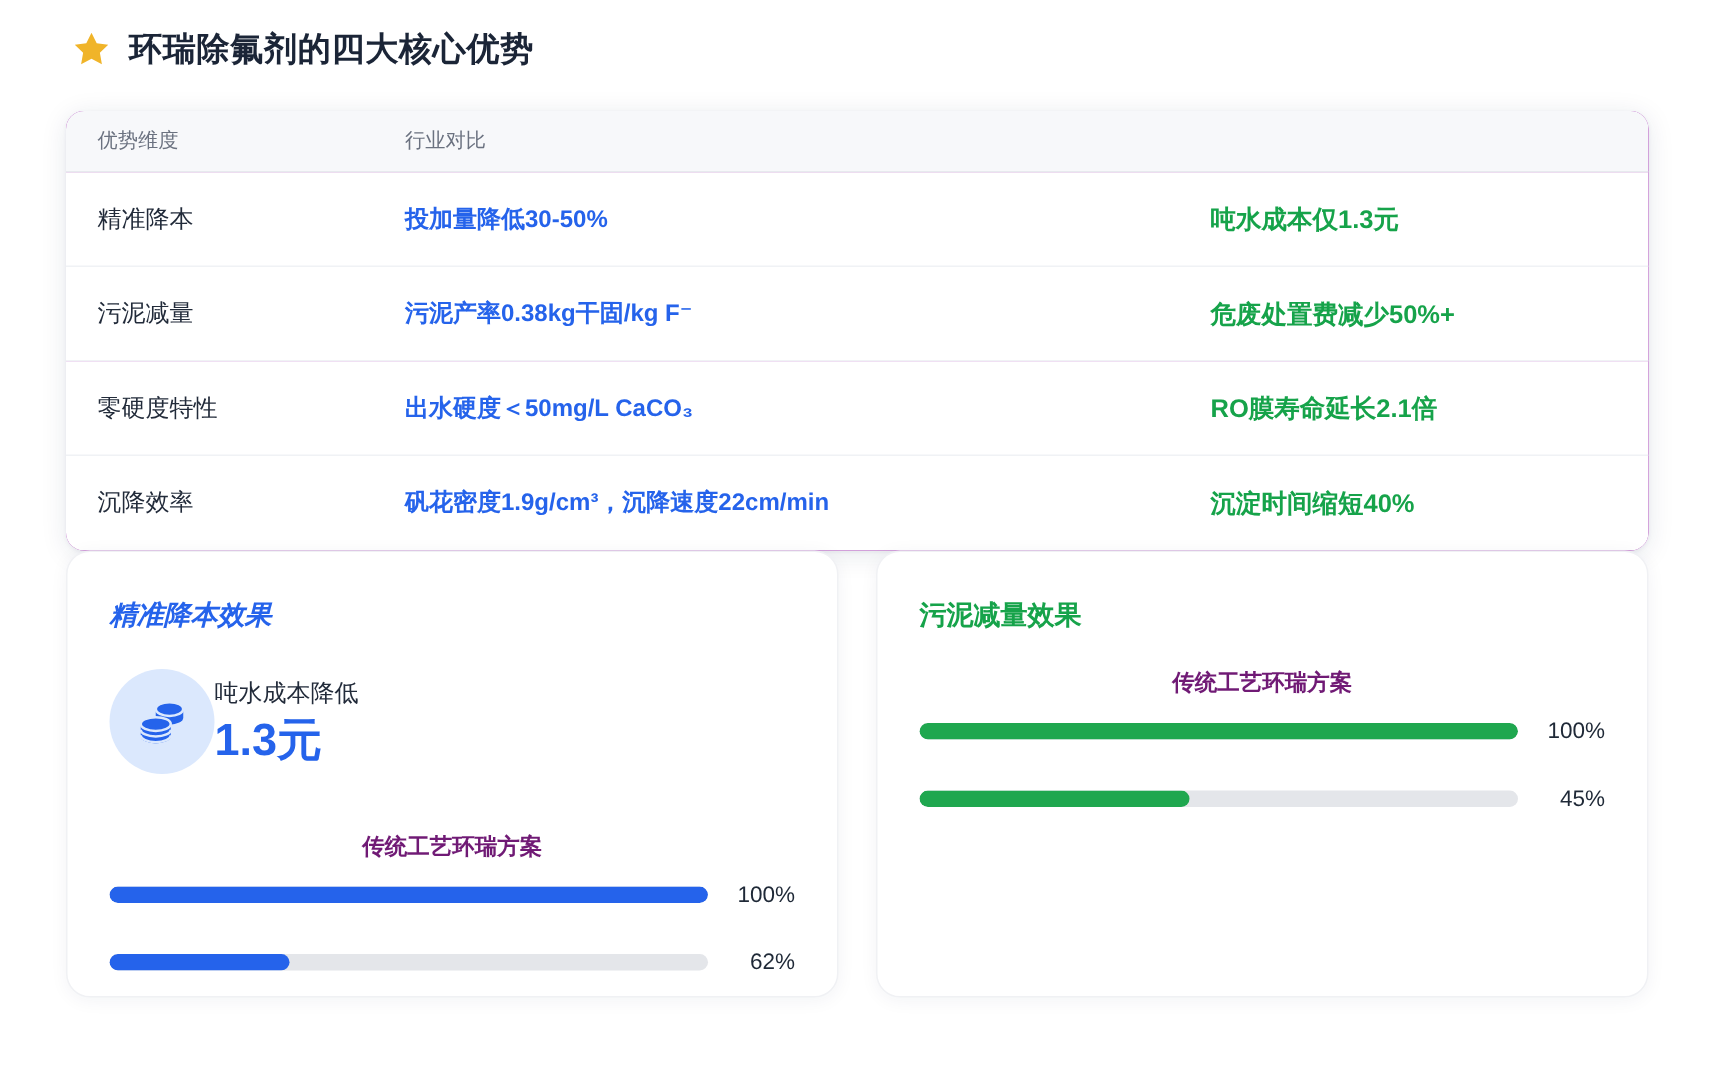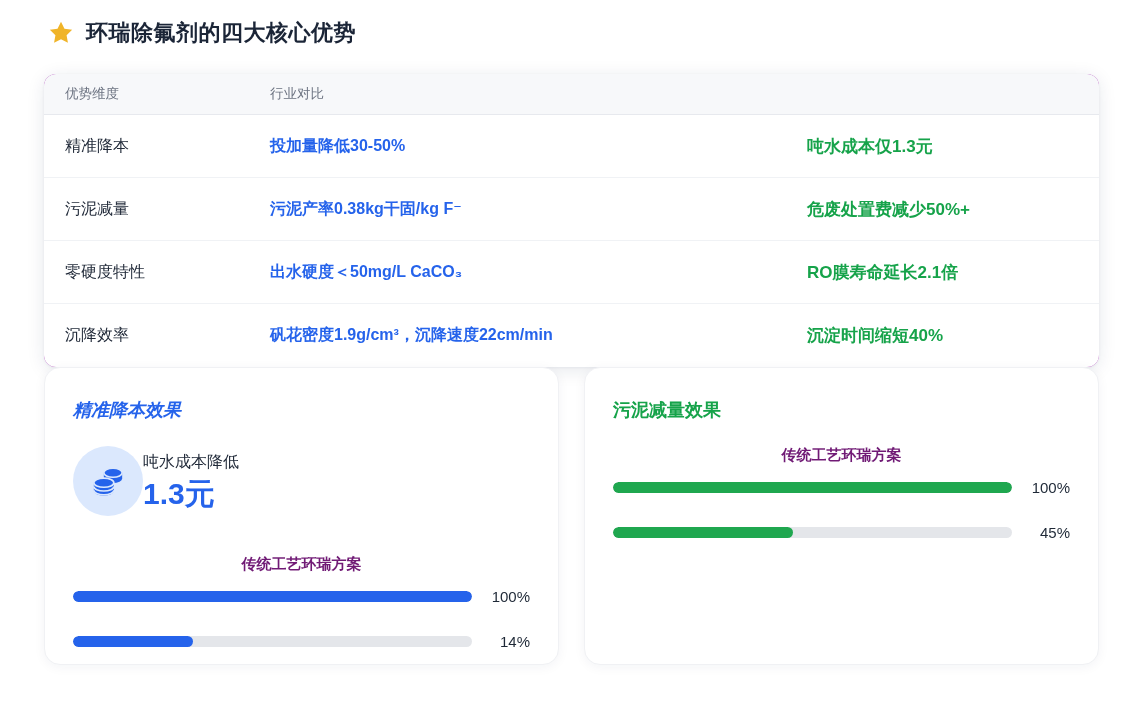--- a/index.html
+++ b/index.html
@@ -119,21 +119,21 @@
       <div class="bar-row">
         <div class="track">
             <div class="fill" style="width: 100%;"></div>
           </div>
         <span class="pct">100%</span>
       </div>
       <div class="bar-row">
         <div class="track">
             <div class="fill" style="width: 30%;"></div>
           </div>
-        <span class="pct">14%</span>
+        <span class="pct">62%</span>
       </div>
     </article>
 
     <article class="card green">
       <h2 class="card-title">污泥减量效果</h2>
       <div class="bar-labels">
         <span>传统工艺</span>
         <span>环瑞方案</span>
       </div>
       <div class="bar-row">

